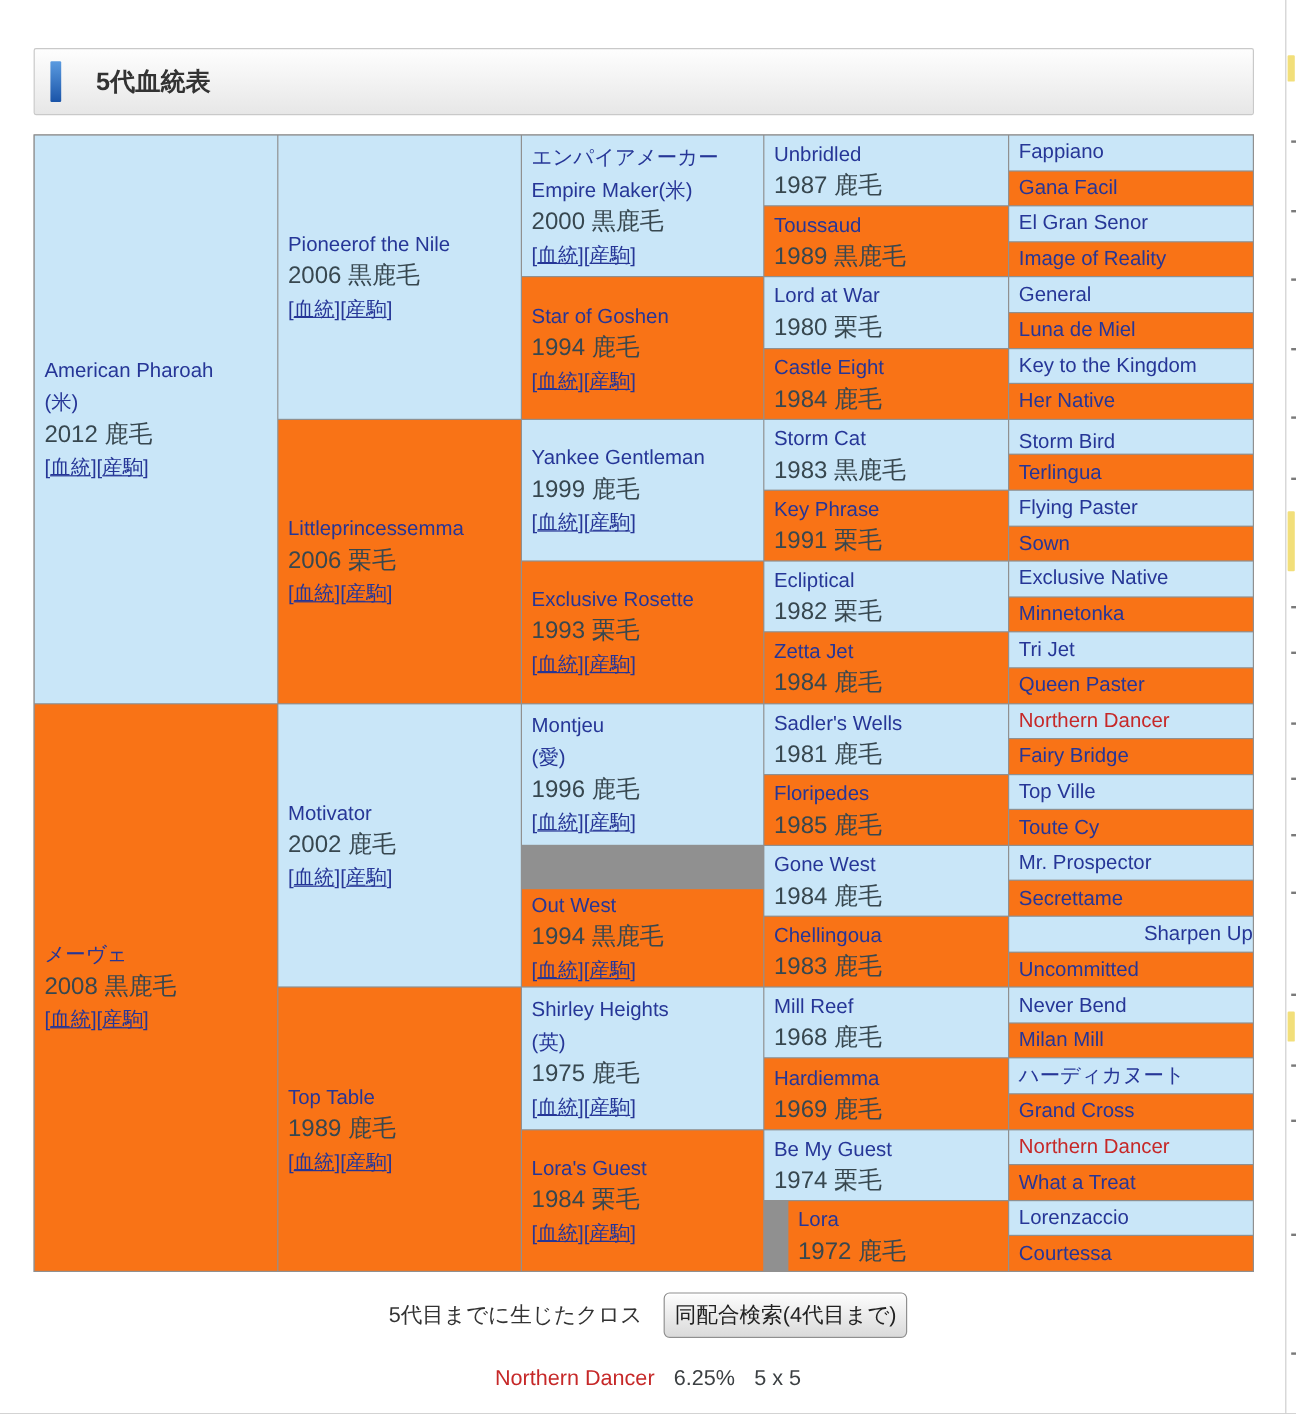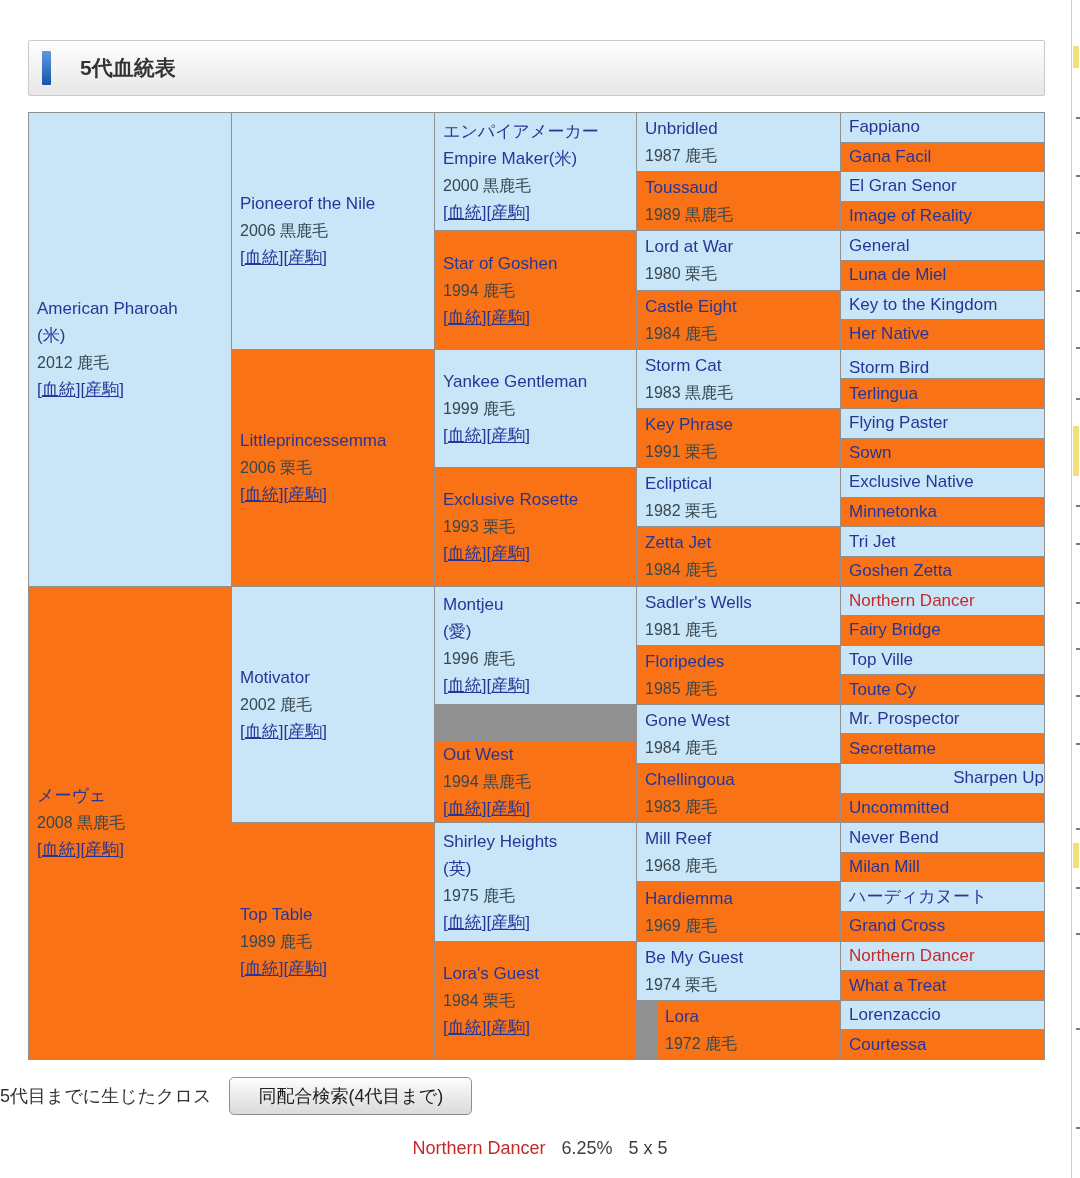--- a/index.html
+++ b/index.html
@@ -25,32 +25,32 @@
     display:grid;grid-template-columns:202px 202px 201px 203px 1fr;
     grid-template-rows:repeat(32,1fr);gap:1px;
   }
   .cell{display:flex;flex-direction:column;justify-content:center;
     padding-left:8px;overflow:hidden}
   .blue{background:#c9e6f8}
   .pink{background:#f97316}
   .ln{line-height:27px;font-size:17px;white-space:nowrap}
   .g5 .ln{line-height:20px}
   .name,.name-ja,.origin,.links{color:#263697}
-  .year{color:#37474f;font-size:16px}
+  .year{color:#37474f;font-size:20px}
   .red{color:#c62828}
   .ul{text-decoration:underline;cursor:pointer}
   .name{cursor:pointer}
 
   
   .cross-row{position:absolute;left:0;top:1077px;width:1080px;
-    display:flex;align-items:center;gap:18px}
+    display:flex;justify-content:center;align-items:center;gap:18px}
   .cross-caption{font-size:18px;color:#333}
   .search-btn{
     font-family:inherit;font-size:18px;color:#222;
-    padding:6px 28px;border:1px solid #8f8f8f;border-radius:5px;
+    padding:6px 8px;border:1px solid #8f8f8f;border-radius:5px;
     background:linear-gradient(#fdfdfd,#dadada);
     box-shadow:inset 0 1px 0 #fff;cursor:pointer;
   }
   .result-row{position:absolute;left:0;top:1138px;width:1080px;
     display:flex;justify-content:center;align-items:baseline;gap:16px;
     font-size:18px;color:#3c4043}
   .result-name{color:#c62828;cursor:pointer}
 
   
   .edge-line{position:absolute;left:1071px;top:0;width:1px;height:1178px;background:#cfcfcf}
@@ -243,21 +243,21 @@
     <div class="cell blue g5" style="grid-area: 13 / 5 / span 1;">
       <div class="ln name">Exclusive Native</div>
     </div>
     <div class="cell blue g5" style="grid-area: 15 / 5 / span 1;">
       <div class="ln name">Tri Jet</div>
     </div>
     <div class="cell pink g5" style="grid-area: 14 / 5 / span 1;">
       <div class="ln name">Minnetonka</div>
     </div>
     <div class="cell pink g5" style="grid-area: 16 / 5 / span 1;">
-      <div class="ln name">Goshen Zetta</div>
+      <div class="ln name">Queen Paster</div>
     </div>
     <div class="cell blue g5" style="grid-area: 17 / 5 / span 1;">
       <div class="ln name red">Northern Dancer</div>
     </div>
     <div class="cell pink g5" style="grid-area: 18 / 5 / span 1;">
       <div class="ln name">Fairy Bridge</div>
     </div>
     <div class="cell blue g5" style="grid-area: 19 / 5 / span 1;">
       <div class="ln name">Top Ville</div>
     </div>

